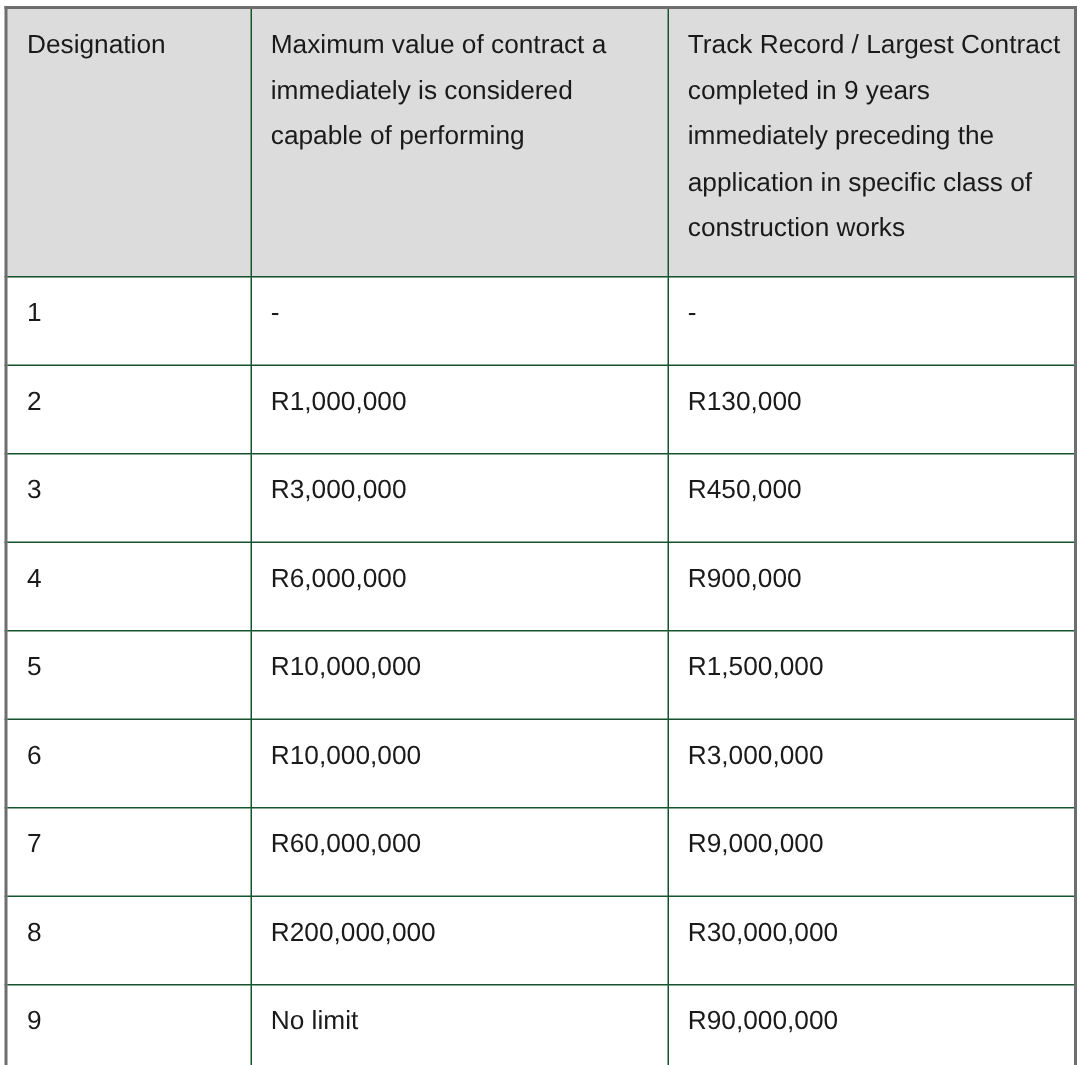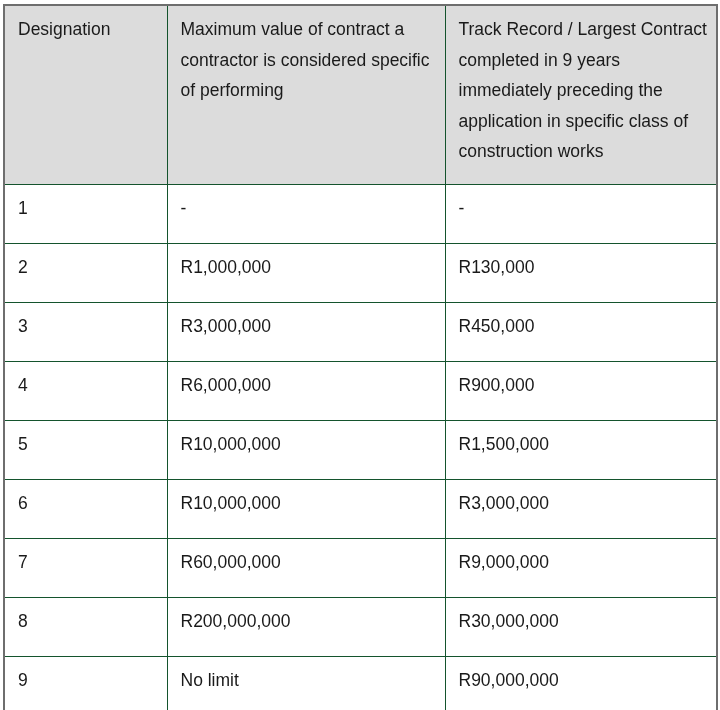--- a/index.html
+++ b/index.html
@@ -19,21 +19,21 @@
 
 <table class="grid">
   <colgroup>
       <col class="c1">
       <col class="c2">
       <col class="c3">
     </colgroup>
   <tbody>
       <tr class="header">
     <td>Designation</td>
-    <td>Maximum value of contract a contractor is considered specific of performing</td>
+    <td>Maximum value of contract a immediately is considered capable of performing</td>
     <td>Track Record / Largest Contract completed in 9 years immediately preceding the application in specific class of construction works</td>
   </tr>
   <tr class="body">
     <td>1</td>
     <td>-</td>
     <td>-</td>
   </tr>
   <tr class="body">
     <td>2</td>
     <td>R1,000,000</td>

